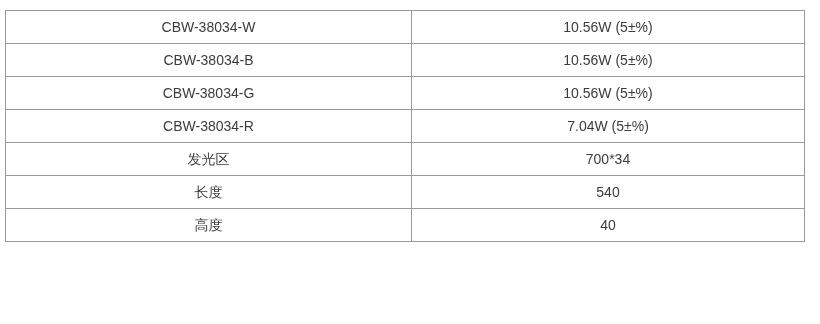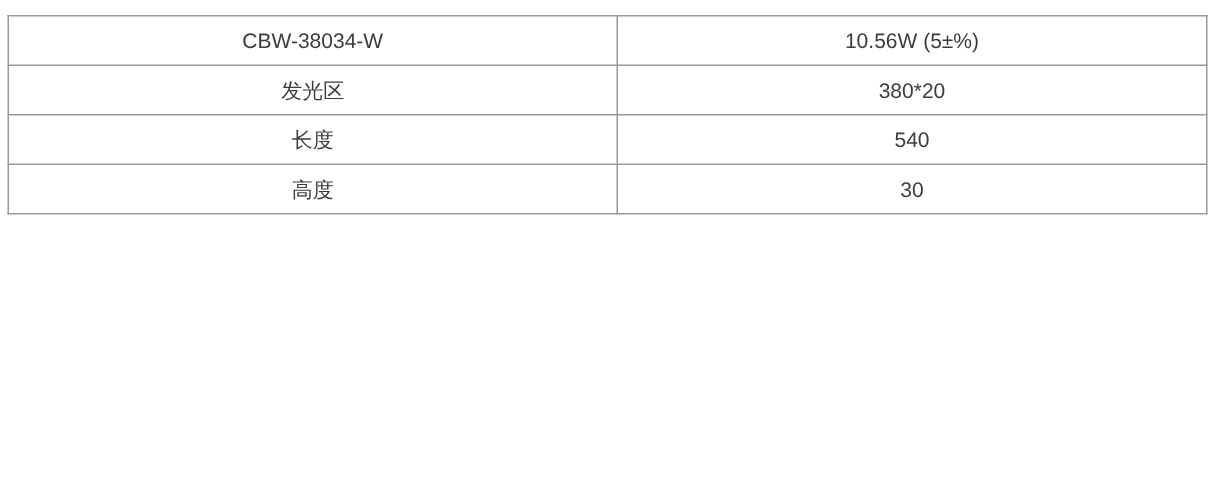--- a/index.html
+++ b/index.html
@@ -63,36 +63,48 @@
 <div class="page">
   <div class="spec-table-wrap">
     <table class="spec-table">
       <tbody>
 
         <tr>
           <td class="col-name">CBW-38034-W</td>
           <td class="col-value">10.56W (5±%)</td>
         </tr>
 
+        <tr>
+          <td class="col-name">CBW-38034-B</td>
+          <td class="col-value">10.56W (5±%)</td>
+        </tr>
 
+        <tr>
+          <td class="col-name">CBW-38034-G</td>
+          <td class="col-value">10.56W (5±%)</td>
+        </tr>
 
+        <tr>
+          <td class="col-name">CBW-38034-R</td>
+          <td class="col-value">7.04W (5±%)</td>
+        </tr>
 
         <tr>
           <td class="col-name">发光区</td>
-          <td class="col-value">380*20</td>
+          <td class="col-value">700*34</td>
         </tr>
 
         <tr>
           <td class="col-name">长度</td>
           <td class="col-value">540</td>
         </tr>
 
 
         <tr>
           <td class="col-name">高度</td>
-          <td class="col-value">30</td>
+          <td class="col-value">40</td>
         </tr>
 
 
       </tbody>
     </table>
   </div>
 </div>
 
 </body></html>

